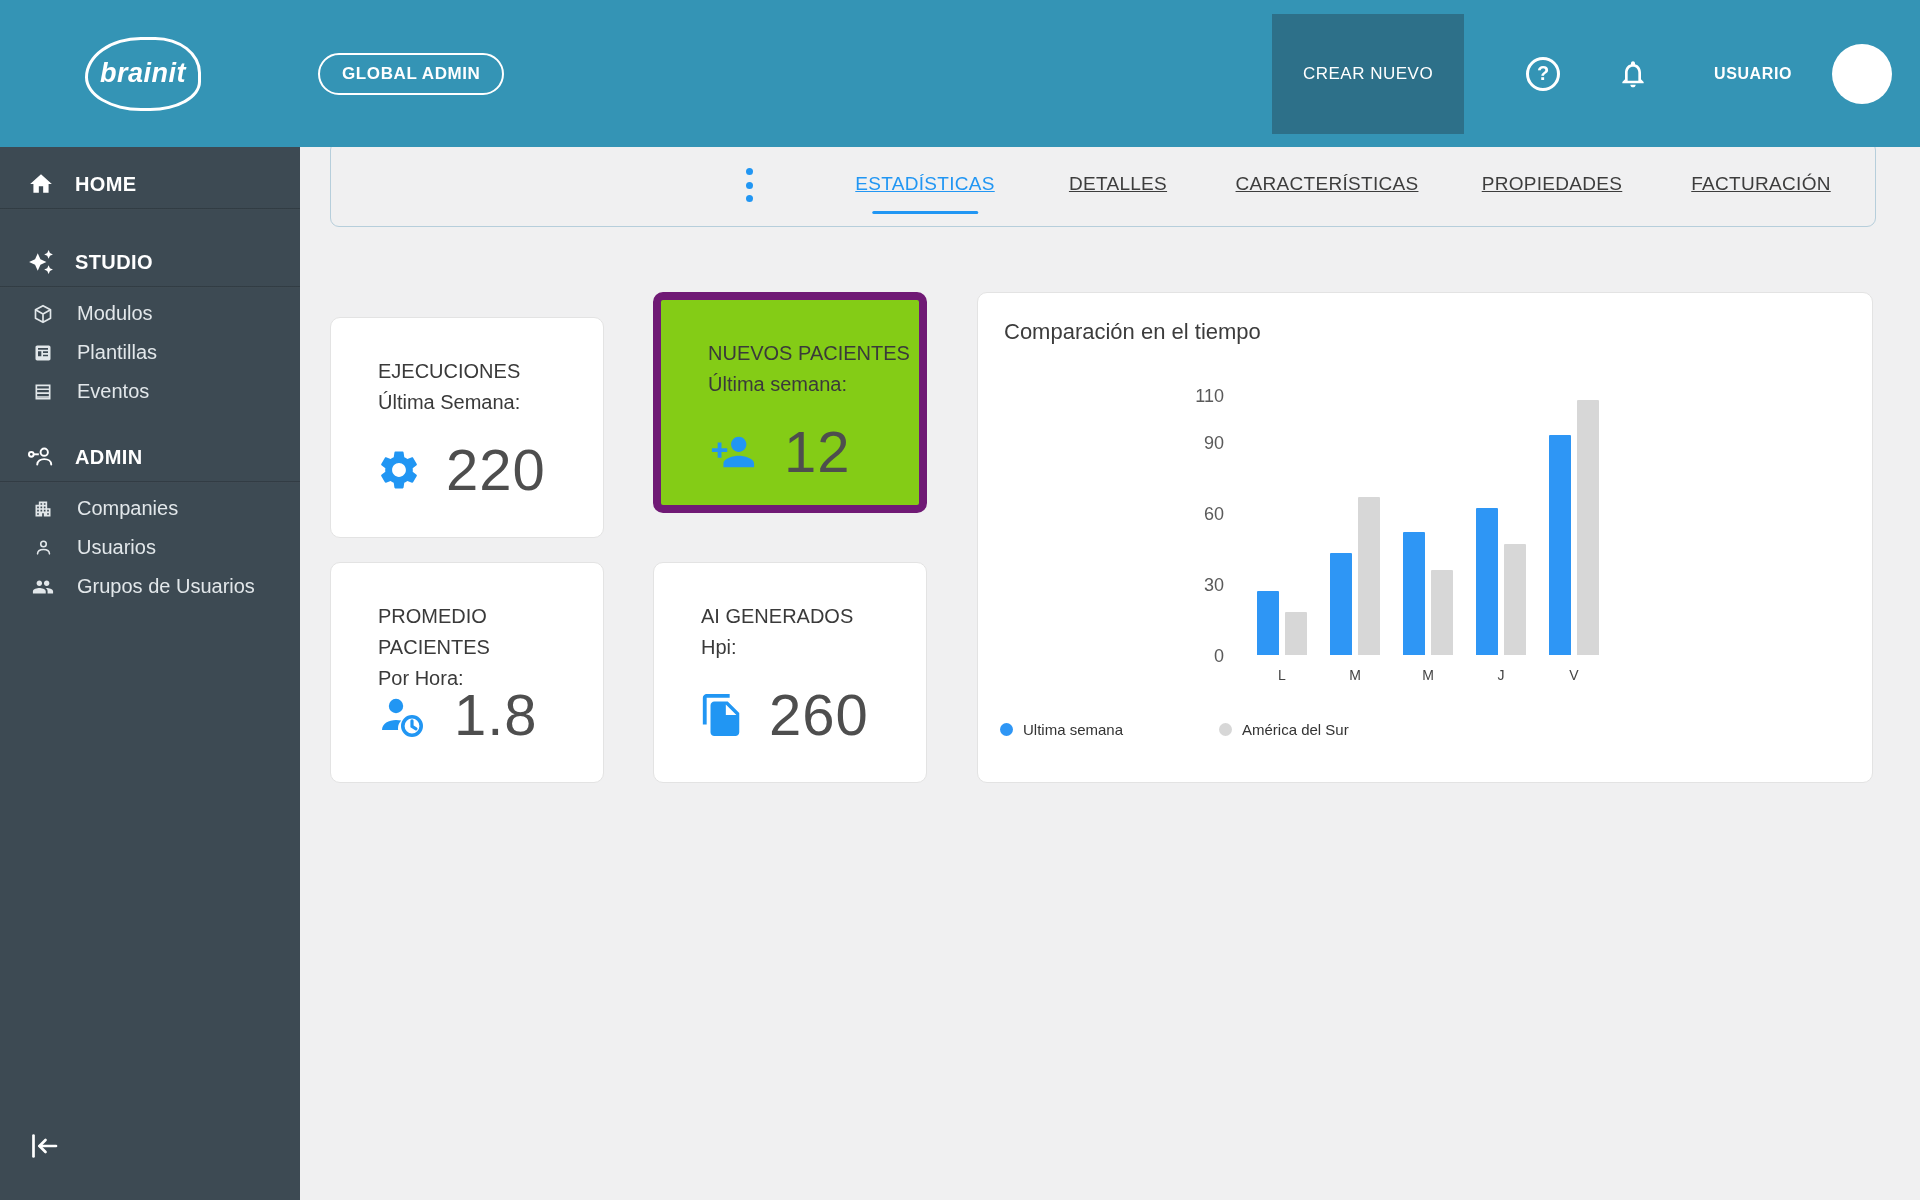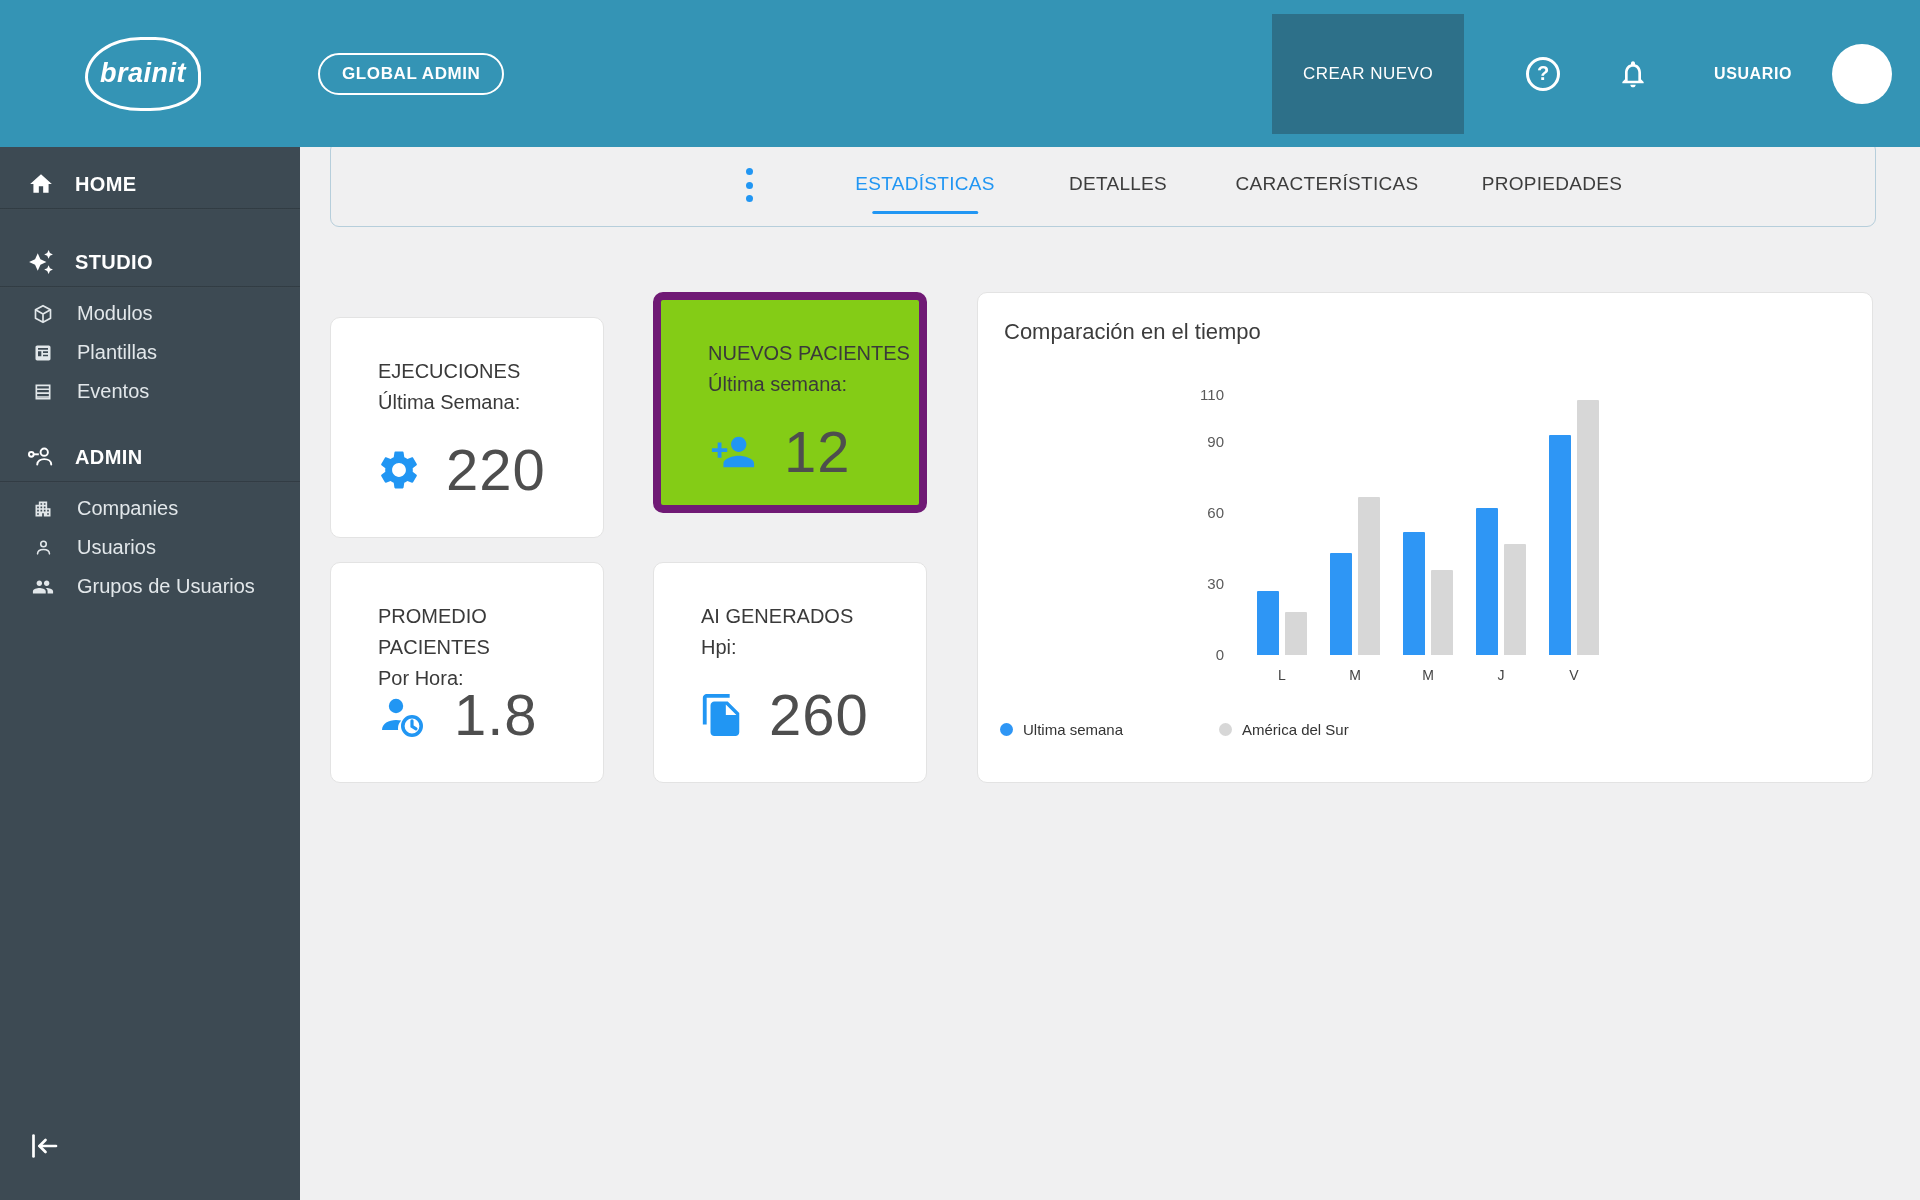--- a/index.html
+++ b/index.html
@@ -63,21 +63,21 @@
     align-items:center; justify-content:center; }
   .product-title { flex:1; padding-left:22px; padding-right:26px; display:flex;
     flex-direction:column; justify-content:center; font-size:24px; color:#37424a;
     line-height:30px; font-weight:500; }
   .dots { position:absolute; left:410px; top:26px; width:16px; height:34px;
     display:flex; flex-direction:column; align-items:center; justify-content:space-between;
     cursor:pointer; }
   .dots i { width:7px; height:7px; border-radius:50%; background:#2196f3; }
   .tab { position:absolute; top:0; height:84px; display:flex; align-items:center;
     transform:translateX(-50%); font-size:19px; color:#3d3d3d; letter-spacing:.3px;
-    cursor:pointer; white-space:nowrap; }
+    cursor:pointer; white-space:nowrap;text-decoration:underline; }
   .tab.active { color:#2196f3; }
   .tab.active::after { content:""; position:absolute; left:50%; transform:translateX(-50%);
     bottom:12px; width:106px; height:3px; background:#2196f3; border-radius:2px; }
   .tab-0{left:594px;} .tab-1{left:787px;} .tab-2{left:996px;} .tab-3{left:1221px;} .tab-4{left:1430px;}
 
   
   .stat-card { position:absolute; width:274px; height:221px; background:#fff;
     border:1px solid #e3e3e3; border-radius:10px; cursor:pointer; }
   .stat-card.highlight { background:#84cc16; border:8px solid #701a75; }
   .card-0{left:30px; top:172px;margin-top:25px;} .card-1{left:353px; top:172px;}
@@ -88,21 +88,21 @@
     align-items:center; gap:24px; }
   .card-value { font-size:58px; font-weight:300; color:#4e4e4e; letter-spacing:1px; }
 
   
   .chart-card { position:absolute; left:677px; top:172px; width:896px; height:491px;
     background:#fff; border:1px solid #e3e3e3; border-radius:10px; }
   .chart-title { position:absolute; left:26px; top:26px; font-size:22px; color:#3c3c3c; }
   .chart-plot { position:absolute; left:0; top:0; width:896px; height:491px; }
   .bar { position:absolute; width:22px; border-radius:1px 1px 0 0; }
   .ytick { position:absolute; left:182px; width:64px; text-align:right;
-    font-size:15px; color:#5a5a5a; }
+    font-size:18px; color:#5a5a5a; }
   .xlabel { position:absolute; top:374px; width:44px; text-align:center;
     font-size:14px; color:#444; }
   .legend-item { position:absolute; top:428px; display:flex; align-items:center;
     gap:10px; font-size:15px; color:#333; }
   .legend-1 { left:22px; } .legend-2 { left:241px; }
   .legend-dot { width:13px; height:13px; border-radius:50%; }
 
   svg { display:block; }
 </style>
 </head>
@@ -234,20 +234,21 @@
   <div class="header-row">
     <div class="dots">
         <i></i>
         <i></i>
         <i></i>
       </div>
     <div class="tab tab-0 active">ESTADÍSTICAS</div>
     <div class="tab tab-1">DETALLES</div>
     <div class="tab tab-2">CARACTERÍSTICAS</div>
     <div class="tab tab-3">PROPIEDADES</div>
+    <div class="tab tab-4">FACTURACIÓN</div>
   </div>
 
   <div class="stat-card card-0">
     <div class="card-label">
       <div>EJECUCIONES</div>
       <div>Última Semana:</div>
     </div>
     <div class="card-value-row">
       <span>
         <svg width="46" height="46" viewBox="0 0 24 24" fill="#2196f3">

